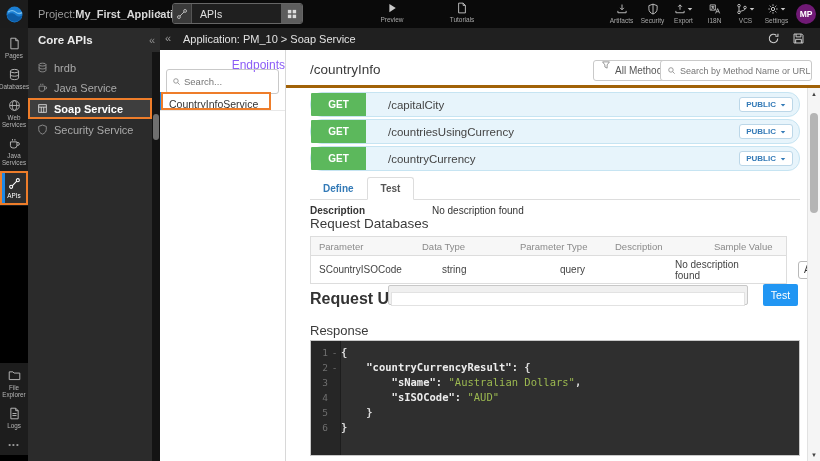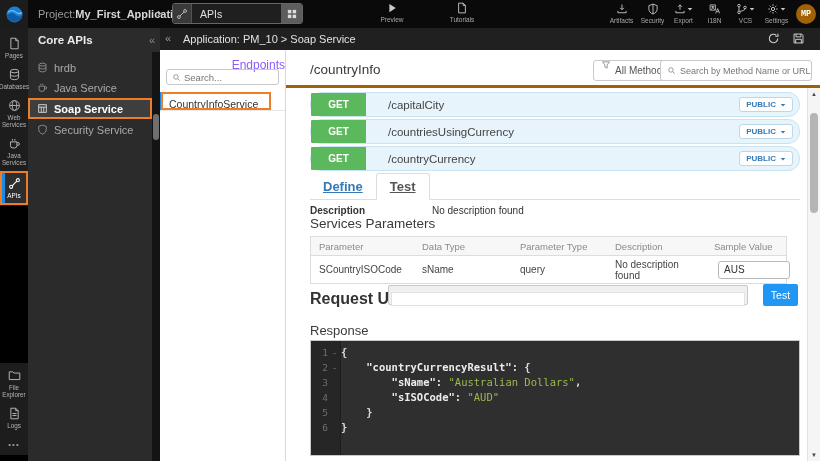--- a/index.html
+++ b/index.html
@@ -63,21 +63,21 @@
   .appbar { position:absolute; left:160px; top:28px; width:660px; height:22px; background:#202020; z-index:3; }
   .appbar .collapse2 { position:absolute; left:5px; top:4px; color:#9a9a9a; font-size:11px; }
   .appbar .aptext { position:absolute; left:23px; top:5px; font-size:11px; color:#e2e2e2; white-space:nowrap; }
   .appbar .ab-ic { position:absolute; top:4px; color:#cfcfcf; }
   .appbar .ab-ic svg { width:13px; height:13px; }
 
   
   .ep-panel { position:absolute; left:160px; top:50px; width:126px; height:411px; background:#fff;
               border-right:1px solid #d8d8d8; z-index:2; }
   .ep-title { padding:8px 0 0 7px; font-size:12px; color:#8b5cf6;text-align:right; }
-  .ep-search { position:absolute; left:6px; top:19px; width:113px; height:16px; border:1px solid #c9c9c9;
+  .ep-search { position:absolute; left:6px; top:19px; width:113px; height:25px; border:1px solid #c9c9c9;
                border-radius:3px; display:flex; align-items:center; }
   .ep-search .icn { color:#8a8a8a; margin:0 3px 0 5px; }
   .ep-search .icn svg { width:9px; height:9px; }
   .ep-search input { border:0; outline:0; width:80px; font-size:9.5px; color:#555; font-family:"Liberation Sans",sans-serif; }
   .ep-list { position:absolute; left:0; top:42px; right:0; }
   .ep-item { position:relative; height:19px; border-bottom:1px solid #e8e8e8; display:flex; align-items:flex-end;
              font-size:10.5px; color:#333; padding-left:9px; }
   .ep-item .bluebar { position:absolute; left:0; top:0; bottom:0; width:3px; background:#1e88e5; }
   .ep-item .orange-outline { position:absolute; left:1px; top:0; width:110px; height:18px;
                              border:2px solid #ee7d2a; pointer-events:none; }
@@ -108,35 +108,35 @@
   .get-btn { width:55px; align-self:stretch; background:#5cb85c; color:#fff; font-size:10px; font-weight:bold;
              display:flex; align-items:center; justify-content:center; border-radius:1px 0 0 1px; }
   .row-path { margin-left:22px; font-size:11.5px; color:#444; }
   .public-btn { margin-left:auto; margin-right:6px; background:#fff; border:1px solid #bcd7e8; border-radius:3px;
                 padding:2px 6px; font-size:8px; font-weight:bold; color:#337ab7; display:flex; align-items:center; }
   .public-btn .icn { color:#337ab7; margin-left:3px; }
   .public-btn .icn svg { width:6px; height:6px; }
 
   .tabs { position:absolute; left:24px; top:127px; width:490px; height:23px; border-bottom:1px solid #ddd;
           display:flex; align-items:flex-end; }
-  .tab { font-size:13px; font-weight:bold; color:#337ab7; padding:5px 13px;text-decoration:underline; }
+  .tab { font-size:10px; font-weight:bold; color:#337ab7; padding:5px 13px; }
   .tab.active { background:#fff; border:1px solid #ddd; border-bottom:1px solid #fff; border-radius:3px 3px 0 0;
                 color:#555; margin-bottom:-1px; }
 
   .desc-row { position:absolute; left:24px; top:155px; width:490px; font-size:10px; color:#333; }
   .desc-label { font-weight:bold; }
   .desc-value { position:absolute; left:122px; top:0; }
 
   .rp-title { position:absolute; left:24px; top:166px; font-size:13.5px; color:#3a3a3a; }
 
   .ptable { position:absolute; left:24px; top:186px; width:477px; border:1px solid #ddd; }
   .ptable .thead { display:grid; grid-template-columns:103px 98px 95px 99px 1fr; background:#f7f7f7;
                    border-bottom:1px solid #ddd; height:19px; align-items:center; }
   .ptable .thead span { font-size:9.5px; color:#8a8a8a; padding-left:8px; }
-  .ptable .trow { display:grid; grid-template-columns:103px 98px 95px 99px 1fr; height:27px; align-items:center; }
+  .ptable .trow { display:grid; grid-template-columns:103px 98px 95px 99px 1fr; height:27px; align-items:center;gap:20px; }
   .ptable .trow span { font-size:10px; color:#444; padding-left:8px; }
   .ptable .trow input { width:72px; height:18px; border:1px solid #b9b9b9; border-radius:3px; font-size:10px;
                         color:#333; padding-left:5px; margin-left:4px; outline:0; font-family:"Liberation Sans",sans-serif; }
 
   .requrl-label { position:absolute; left:24px; top:240px; font-size:16px; font-weight:bold; color:#333; }
   .requrl-frame { position:absolute; left:102px; top:235px; width:360px; height:20px; background:#f0f0f0;
                   border:1px solid #c8c8c8; border-radius:2px; padding:2px; }
   .requrl-frame input { width:100%; height:100%; border:1px solid #e2e2e2; background:#fff; outline:0;
                         font-size:9px; padding:0 4px; font-family:"Liberation Sans",sans-serif; }
   .test-btn { position:absolute; left:477px; top:234px; width:35px; height:22px; background:#2196f3; color:#fff;
@@ -286,21 +286,21 @@
             </span>
             <span class="icn caret">
               <svg viewBox="0 0 8 8" fill="currentColor">
                 <path d="M1 2.5h6L4 6z"></path>
               </svg>
             </span>
           </div>
           <div class="tb-lbl">Settings</div>
         </div>
       </div>
-    <div class="avatar" style="background: #a16207; font-family: Liberation Mono, monospace;">MP</div>
+    <div class="avatar" style="background: #701a75;">MP</div>
   </header>
 
   <nav class="iconbar">
     <div class="side-group-top" id="side-top">
         <div class="side-item">
           <span class="icn">
             <svg viewBox="0 0 16 16" fill="none" stroke="currentColor" stroke-width="1.2">
               <path d="M3.5 1.5h6l3 3v10h-9z"></path>
               <path d="M9.5 1.5v3h3"></path>
             </svg>
@@ -514,34 +514,34 @@
     <div class="tabs" id="svc-tabs">
         <div class="tab">Define</div>
         <div class="tab active">Test</div>
       </div>
 
     <div class="desc-row">
       <span class="desc-label">Description</span>
       <span class="desc-value">No description found</span>
     </div>
 
-    <div class="rp-title">Services Parameters</div>
+    <div class="rp-title">Request Databases</div>
 
     <div class="ptable">
       <div class="thead" id="tbl-head">
           <span>Parameter</span>
           <span>Data Type</span>
           <span>Parameter Type</span>
           <span>Description</span>
           <span>Sample Value</span>
         </div>
       <div id="tbl-body">
           <div class="trow">
             <span>SCountryISOCode</span>
-            <span>sName</span>
+            <span>string</span>
             <span>query</span>
             <span>No description found</span>
             <span><input value="AUS" style=""></span>
           </div>
         </div>
     </div>
 
     <div class="requrl-label">Request Url</div>
     <div class="requrl-frame">
       <input value="" style="">

